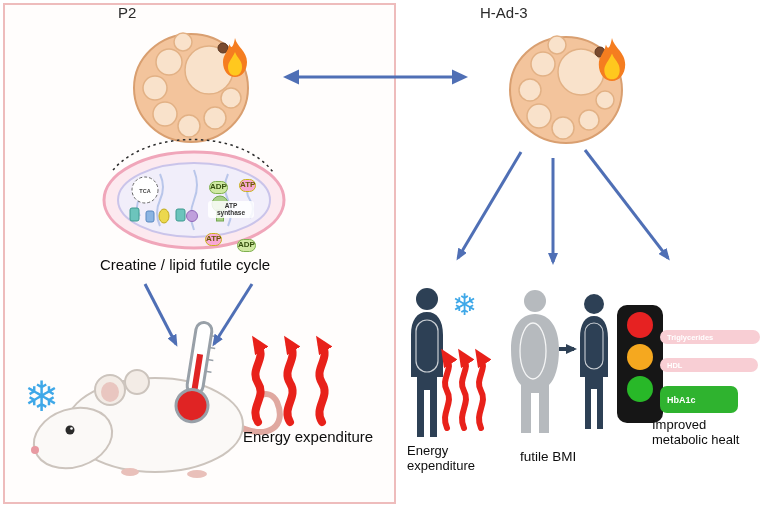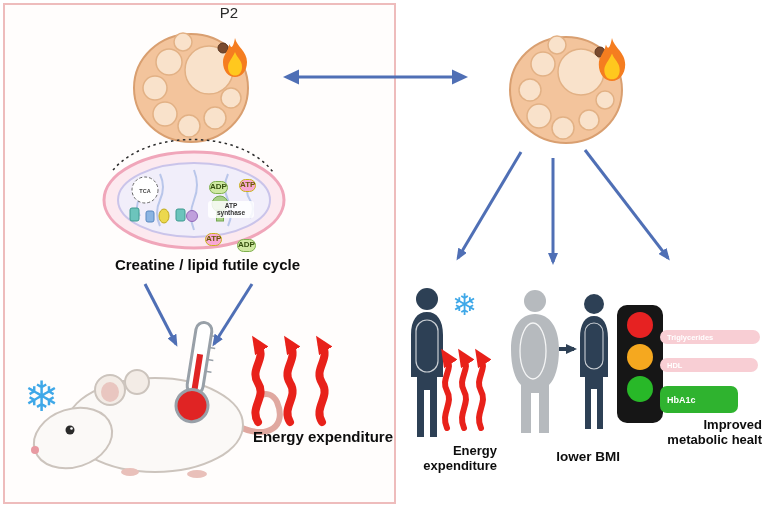--- a/index.html
+++ b/index.html
@@ -1,42 +1,43 @@
 <!DOCTYPE html>
 <html><head>
 <meta charset="utf-8">
 <style>
   *{margin:0;padding:0;box-sizing:border-box}
   body{background:#ffffff}
   .canvas{position:relative;width:770px;height:510px;background:#ffffff;
           font-family:"Liberation Sans",sans-serif;overflow:hidden}
   .abs{position:absolute}
   .panel-border{left:3px;top:3px;width:393px;height:501px;border:2px solid #eebcbc;background:#fffdfc}
-  .diagram-title{font-size:15px;color:#2a2a2a;text-align:right}
-  .bold-label{font-weight:bold;color:#0d0d0d;text-align:right}
+  .diagram-title{font-size:15px;color:#2a2a2a;text-align:left}
+  .bold-label{font-weight:normal;color:#0d0d0d;text-align:left}
   .pill{border-radius:8px;font-size:8px;font-weight:bold;padding:1px 0;border:1px solid;line-height:1.1}
   .pill-green{background:#cfe9a2;border-color:#7fb04e;color:#35510f}
   .pill-yellow{background:#f9a8d4;border-color:#c9b41a;color:#6b5b04}
   .synthase-label{font-size:6.5px;font-weight:bold;color:#333;background:rgba(255,255,255,.85);
                   border-radius:3px;text-align:center;padding:1px 2px;line-height:1.15}
   .snowflake{color:#3fa8e8;line-height:1}
   .band{border-radius:7px;color:#fff;font-weight:bold;display:flex;align-items:center;padding-left:7px}
   .tl-body{background:#161616;border-radius:10px}
   .tl-light{position:absolute;left:10px;width:26px;height:26px;border-radius:50%}
   .overlay{pointer-events:none}
   .thermo{transform:rotate(9deg)}
 </style>
 </head>
 <body>
 
 <div class="canvas">
 
   <div class="abs panel-border"></div>
 
   <div class="abs diagram-title" style="left:118px;top:4px;width:120px">P2</div>
+  <div class="abs diagram-title" style="left:480px;top:4px;width:130px">H-Ad-3</div>
 
   <svg class="abs" style="left:125px;top:26px" width="135" height="120" viewBox="0 0 135 120">
     <g>
       <ellipse cx="66" cy="62" rx="57" ry="54" fill="#f3c49c" stroke="#d99f70" stroke-width="2"></ellipse>
       <circle cx="84" cy="44" r="24" fill="#f9e2cb" stroke="#e2b185" stroke-width="1.5"></circle>
       <circle cx="44" cy="36" r="13" fill="#f9e2cb" stroke="#e2b185" stroke-width="1.5"></circle>
       <circle cx="30" cy="62" r="12" fill="#f9e2cb" stroke="#e2b185" stroke-width="1.5"></circle>
       <circle cx="40" cy="88" r="12" fill="#f9e2cb" stroke="#e2b185" stroke-width="1.5"></circle>
       <circle cx="64" cy="100" r="11" fill="#f9e2cb" stroke="#e2b185" stroke-width="1.5"></circle>
       <circle cx="90" cy="92" r="11" fill="#f9e2cb" stroke="#e2b185" stroke-width="1.5"></circle>
@@ -163,21 +164,21 @@
   <div class="abs tl-body" style="left:617px;top:305px;width:46px;height:118px">
     <div class="tl-light" style="top:7px;background:#e62222"></div>
     <div class="tl-light" style="top:39px;background:#f5a81f"></div>
     <div class="tl-light" style="top:71px;background:#28b828"></div>
   </div>
   <div class="abs band" style="left:660px;top:330px;width:100px;height:14px;background:#f8ced4;font-size:7.5px">Triglycerides</div>
   <div class="abs band" style="left:660px;top:358px;width:98px;height:14px;background:#f8ced4;font-size:7.5px">HDL</div>
   <div class="abs band" style="left:660px;top:386px;width:78px;height:27px;background:#2fb32f;font-size:9px">HbA1c</div>
 
   <div class="abs bold-label" style="left:407px;top:443px;width:90px;font-size:13px">Energy expenditure</div>
-  <div class="abs bold-label" style="left:520px;top:449px;width:100px;font-size:13.5px">lower BMI</div>
+  <div class="abs bold-label" style="left:520px;top:449px;width:100px;font-size:13.5px">futile BMI</div>
   <div class="abs bold-label" style="left:652px;top:417px;width:110px;font-size:13px">Improved metabolic healt</div>
 
   <svg class="abs overlay" style="left:0;top:0" width="770" height="510" viewBox="0 0 770 510">
     <defs>
       <marker id="mb" markerUnits="userSpaceOnUse" markerWidth="12" markerHeight="10" refX="9" refY="5" orient="auto">
         <path d="M0,0 L12,5 L0,10 Z" fill="#4f6fb5"></path>
       </marker>
       <marker id="mr" markerUnits="userSpaceOnUse" markerWidth="18" markerHeight="16" refX="7" refY="8" orient="auto">
         <path d="M0,0 L18,8 L0,16 Z" fill="#e8211a"></path>
       </marker>

